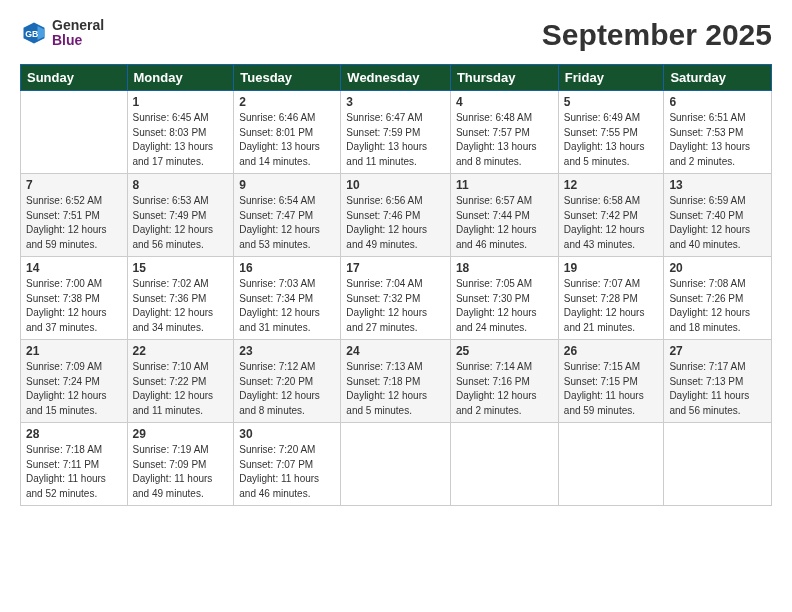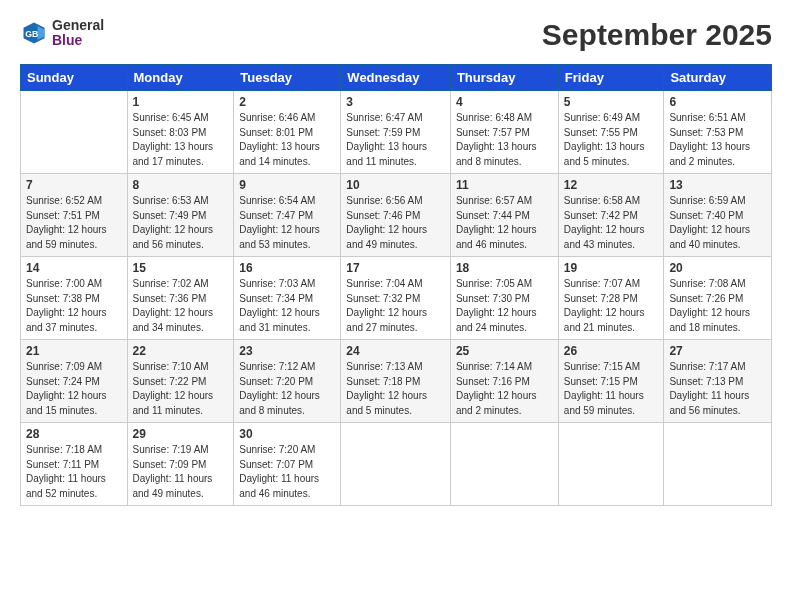--- a/index.html
+++ b/index.html
@@ -89,21 +89,21 @@
     .empty-cell {
       background: #f9f9f9;
     }
     tr:nth-child(even) td {
       background: #f5f5f5;
     }
     tr:nth-child(odd) td {
       background: #ffffff;
     }
     .calendar thead tr th {
-      background: #1d4ed8;
+      background: #14532d;
     }
   </style>
 </head>
 <body>
 
 <div class="page">
   <div class="header">
     <div class="logo">
       <svg class="logo-icon" viewBox="0 0 32 32">
         <polygon points="16,4 28,10 28,22 16,28 4,22 4,10" fill="#1a6ab5"></polygon>

